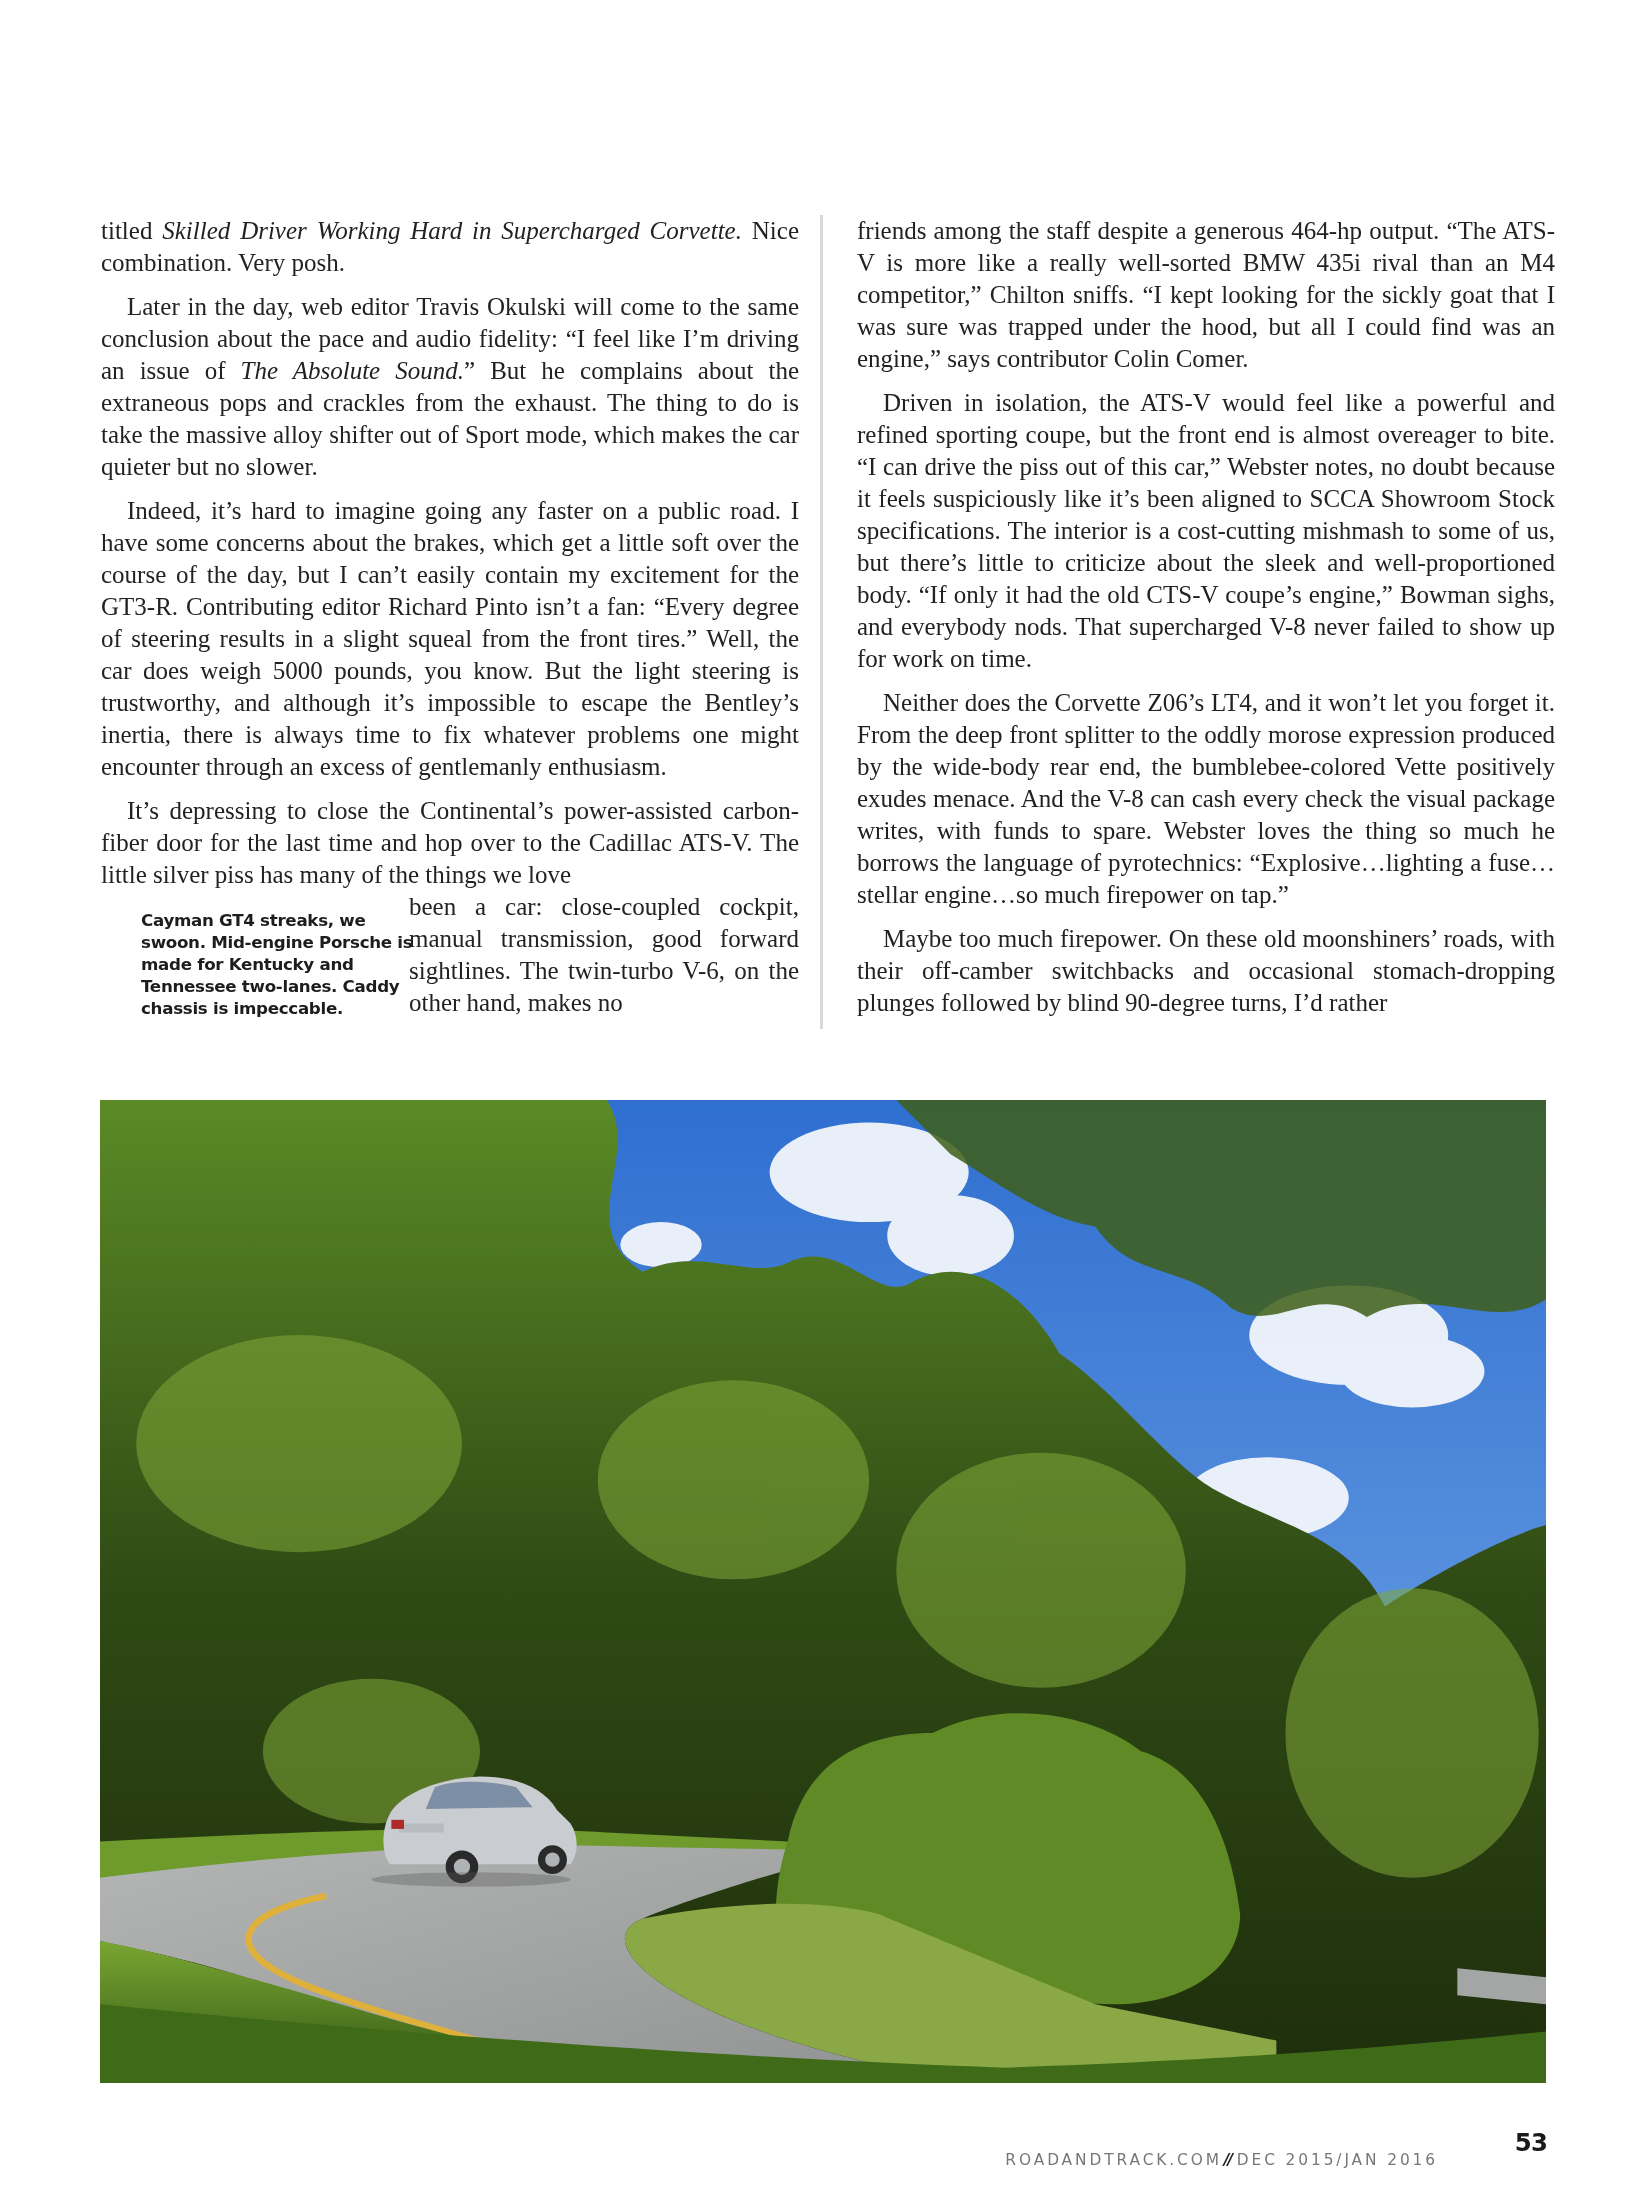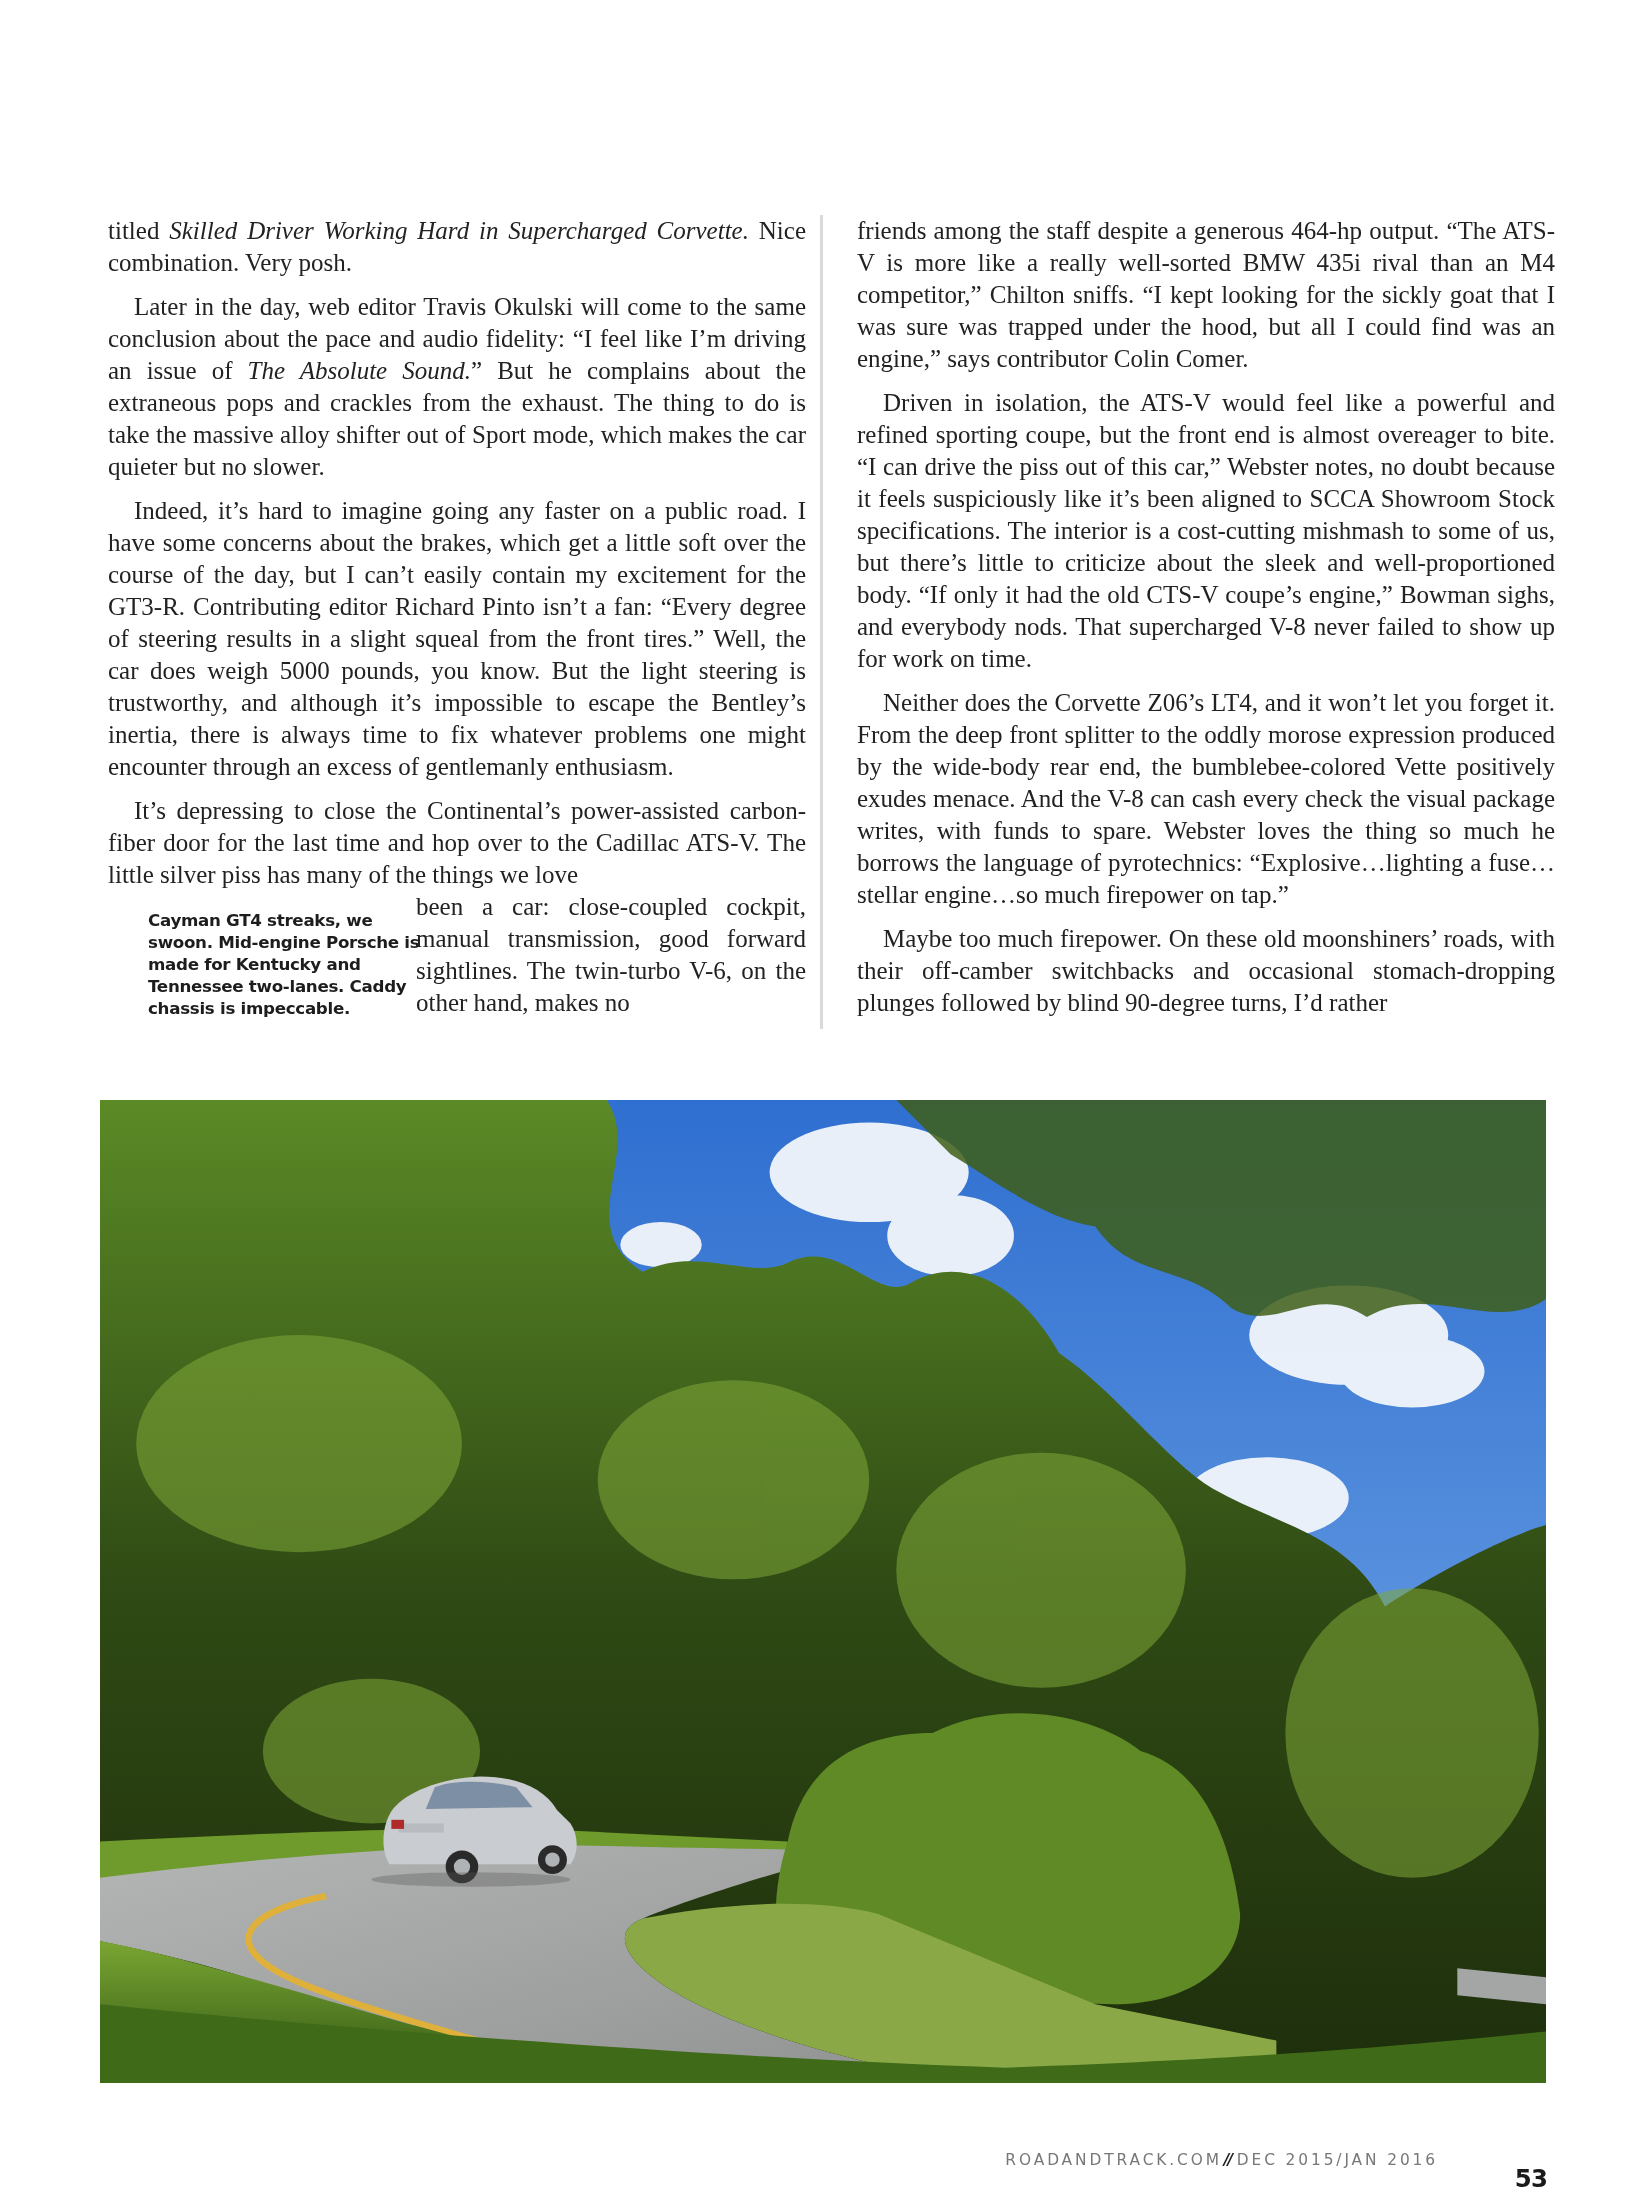--- a/index.html
+++ b/index.html
@@ -12,21 +12,21 @@
     font-family: "Liberation Serif", "DejaVu Serif", serif;
     font-size: 25px;
     line-height: 32px;
     color: #222;
     text-align: justify;
   }
   .col p { margin: 0; text-indent: 0; }
   .col p.indent { text-indent: 26px; }
   .col p + p { margin-top: 12px; }
   .col em { font-style: italic; }
-  #col1 { left: 108px; width: 698px; }
+  #col1 { left: 101px; width: 698px; }
   #col2 { left: 857px; width: 698px; }
 
   .divider {
     position: absolute; left: 820px; top: 215px; width: 2.7px; height: 814px;
     background: #d9d9d9;
   }
 
   .inset-wrap { position: relative; height: 130px; }
   .caption {
     position: absolute; left: 0; top: 18px; width: 289px;
@@ -54,21 +54,21 @@
     position: absolute; right: 109px; top: 7.2px;
     font-family: "DejaVu Sans", "Liberation Sans", sans-serif;
     font-size: 15.4px; letter-spacing: 2.9px; color: #777;
     white-space: nowrap;
     margin-top: 16px;
   }
   .footer-site .sep { color: #222; font-weight: bold; font-style: italic; letter-spacing: -1.8px; margin: 0 5.4px 0 1.8px; }
   .footer-page {
     position: absolute; right: 0; top: 0;
     font-family: "DejaVu Sans", "Liberation Sans", sans-serif;
-    font-weight: bold; font-size: 24.4px; color: #1a1a1a; letter-spacing: -0.9px; margin-top: 36px;
+    font-weight: bold; font-size: 24.4px; color: #1a1a1a; letter-spacing: -0.9px;
   }
 </style>
 </head>
 <body>
 
 <div class="page">
 
   <div id="col1" class="col">
     <p><span>titled </span><em>Skilled Driver Working Hard in Supercharged Corvette.</em><span> Nice combination. Very posh.</span></p>
     <p class="indent"><span>Later in the day, web editor Travis Okulski will come to the same conclusion about the pace and audio fidelity: “I feel like I’m driving an issue of </span><em>The Absolute Sound.</em><span>” But he complains about the extraneous pops and crackles from the exhaust. The thing to do is take the massive alloy shifter out of Sport mode, which makes the car quieter but no slower.</span></p>

